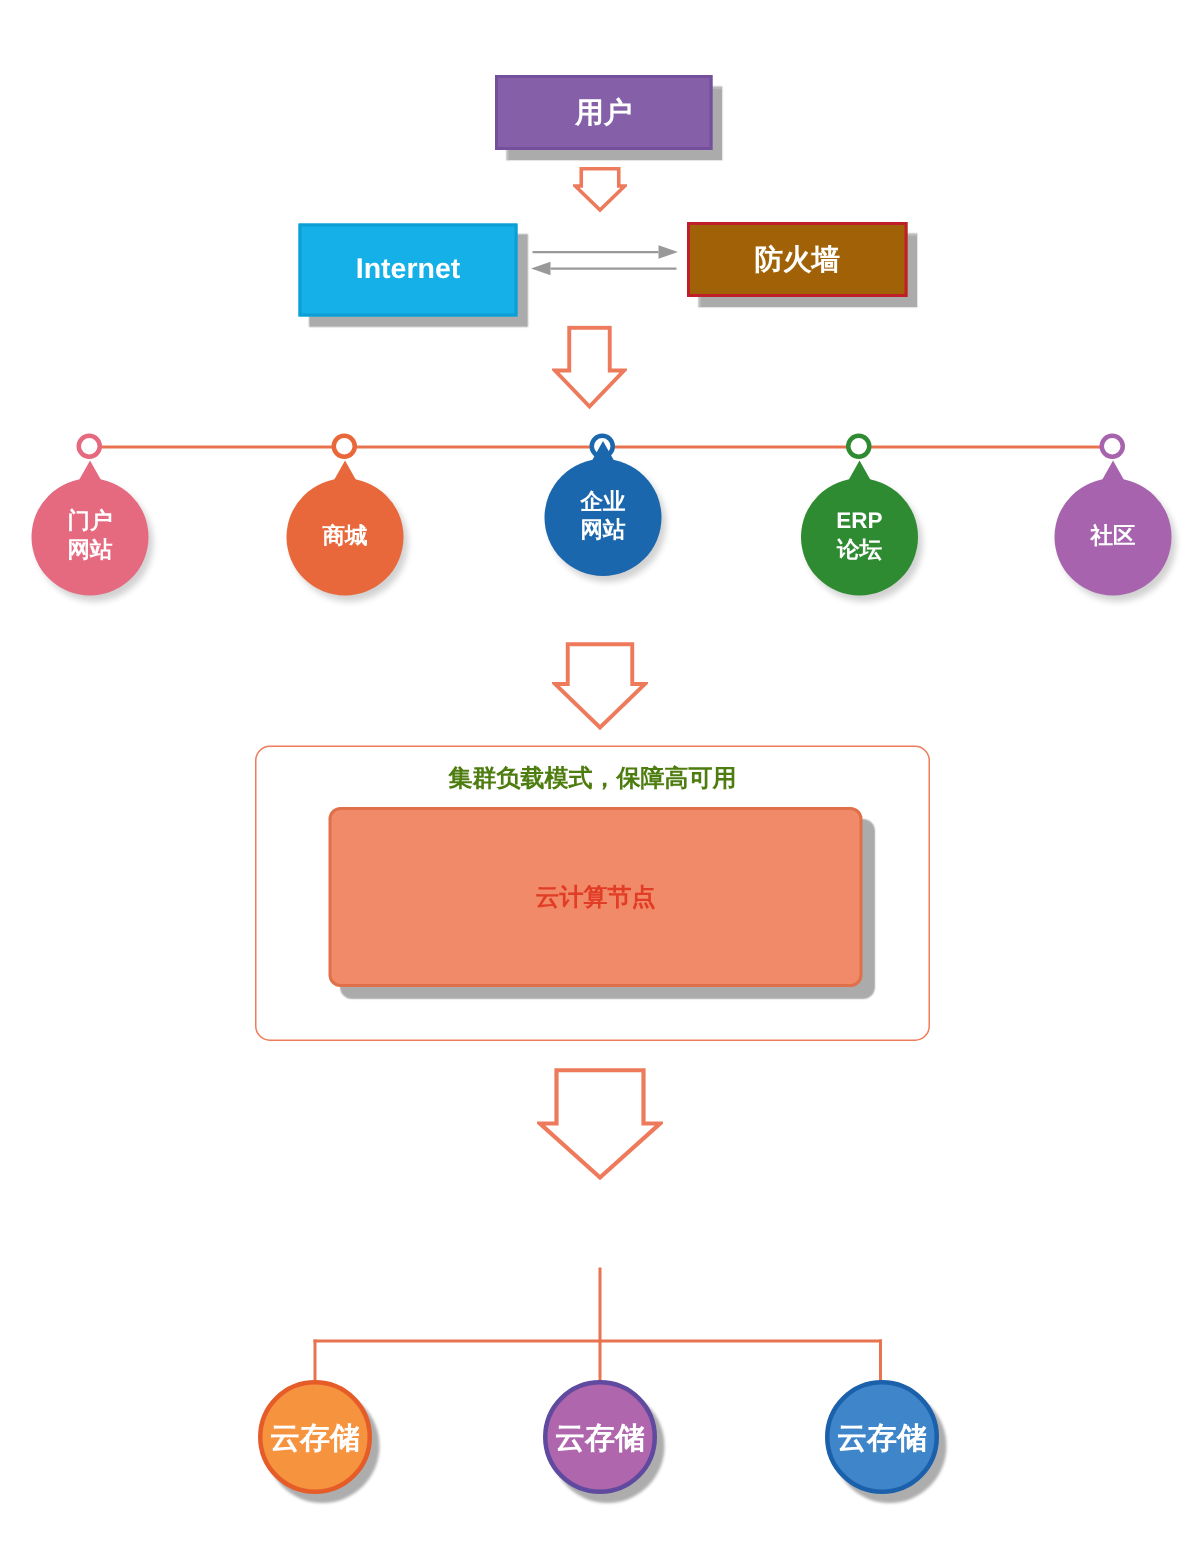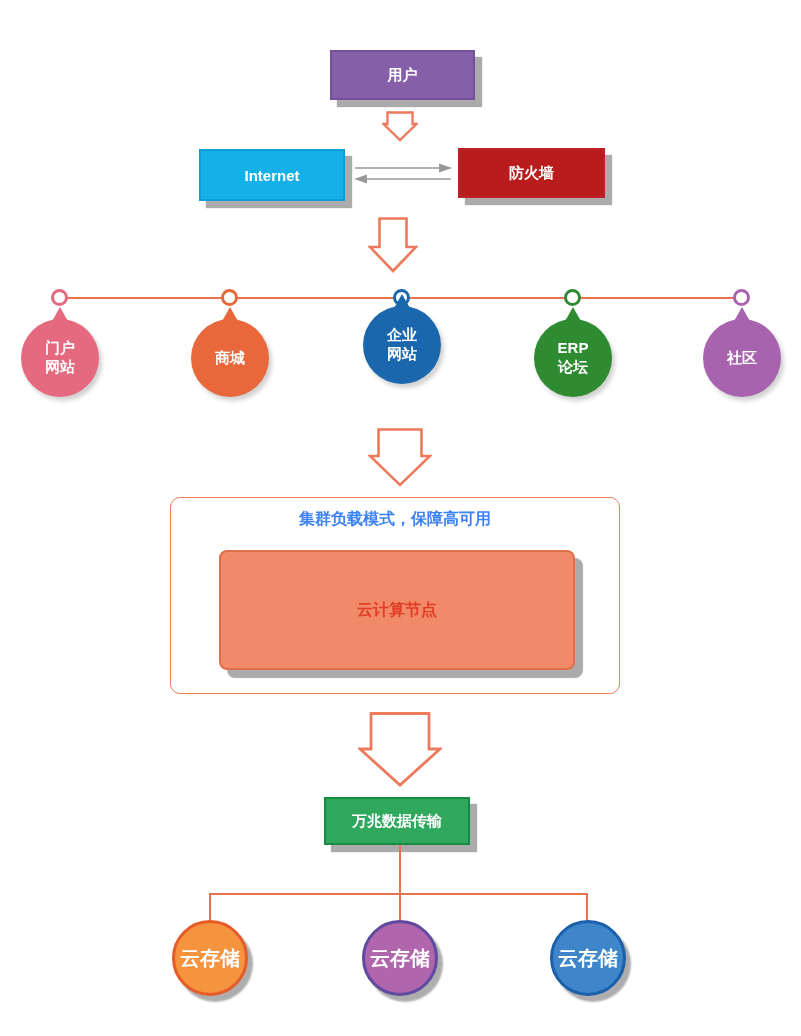--- a/index.html
+++ b/index.html
@@ -4,21 +4,21 @@
 <style>
   html,body{margin:0;padding:0;background:#fff;}
   .canvas{
     position:relative;width:801px;height:1036px;background:#ffffff;overflow:hidden;
     font-family:"Liberation Sans","DejaVu Sans",sans-serif;
   }
   .abs{position:absolute;}
   
   .rect-node{
     position:absolute;display:flex;align-items:center;justify-content:center;
-    color:#fff;font-weight:bold;font-size:15px;
+    color:#fff;font-weight:bold;font-size:19px;
     box-shadow:7px 7px 1px #ababab;box-sizing:border-box;border:2px solid transparent;
   }
   
   .hollow-arrow{position:absolute;}
   
   .timeline{position:absolute;height:2px;background:#e8734f;}
   .ring{
     position:absolute;width:11px;height:11px;border-radius:50%;
     background:#fff;border:3.5px solid #000;box-sizing:content-box;
   }
@@ -34,21 +34,21 @@
     color:#fff;font-weight:bold;font-size:15px;line-height:1.25;white-space:pre-line;
     box-shadow:3px 4px 4px rgba(0,0,0,0.18);
   }
   
   .cluster{
     position:absolute;left:170px;top:497px;width:450px;height:197px;
     background:#fff;border:1.5px solid #ef7c5a;border-radius:10px;box-sizing:border-box;
   }
   .cluster-title{
     position:absolute;top:11px;left:0;width:100%;text-align:center;
-    font-size:16px;font-weight:bold;color:#3b82f6;
+    font-size:16px;font-weight:bold;color:#4d7c0f;
   }
   .cluster-node{
     position:absolute;left:48px;top:40px;width:356px;height:120px;border-radius:8px;
     display:flex;align-items:center;justify-content:center;
     font-size:16px;font-weight:bold;box-sizing:border-box;
     box-shadow:8px 8px 1px #ababab;border:2px solid transparent;
   }
   
   .oline{position:absolute;background:#e8734f;}
   
@@ -65,32 +65,32 @@
 <div class="canvas">
 
   <div class="rect-node" id="user-box" style="left: 330px; top: 50px; width: 145px; height: 50px; background: rgb(133, 96, 168); border-color: rgb(116, 80, 156);">
     <span>用户</span>
   </div>
 
   <svg class="hollow-arrow" style="left:382px;top:111px;" width="36" height="31" viewBox="0 0 36 31">
     <polygon points="5.5,1.5 30.5,1.5 30.5,13 34.5,13 18,29 1.5,13 5.5,13" fill="#ffffff" stroke="#ee7a5c" stroke-width="2.4" stroke-linejoin="miter"></polygon>
   </svg>
 
-  <div class="rect-node" id="internet-box" style="left: 199px; top: 149px; width: 146px; height: 52px; background: rgb(22, 176, 232); border-color: rgb(13, 158, 212);">
+  <div class="rect-node" id="internet-box" style="left: 199px; top: 149px; width: 146px; height: 62px; background: rgb(22, 176, 232); border-color: rgb(13, 158, 212);">
     <span>Internet</span>
   </div>
 
   <svg class="abs" style="left:347px;top:158px;" width="112" height="30" viewBox="0 0 112 30">
     <line x1="8" y1="10" x2="92" y2="10" stroke="#999999" stroke-width="1.5"></line>
     <polygon points="92,5.5 105,10 92,14.5" fill="#999999"></polygon>
     <line x1="104" y1="21" x2="20" y2="21" stroke="#999999" stroke-width="1.5"></line>
     <polygon points="20,16.5 7,21 20,25.5" fill="#999999"></polygon>
   </svg>
 
-  <div class="rect-node" id="firewall-box" style="left: 458px; top: 148px; width: 147px; height: 50px; background: #b91c1c; border-color: rgb(191, 31, 41);">
+  <div class="rect-node" id="firewall-box" style="left: 458px; top: 148px; width: 147px; height: 50px; background: #a16207; border-color: rgb(191, 31, 41);">
     <span>防火墙</span>
   </div>
 
   <svg class="hollow-arrow" style="left:368px;top:217px;" width="50" height="57" viewBox="0 0 50 57">
     <polygon points="11.5,1.5 38.5,1.5 38.5,30 48,30 25,54 2,30 11.5,30" fill="#ffffff" stroke="#ee7a5c" stroke-width="2.6" stroke-linejoin="miter"></polygon>
   </svg>
 
   <div class="timeline" style="left: 60px; top: 297px; width: 682px; background: rgb(232, 115, 79);"></div>
   <div class="ring" style="left: 51px; top: 289px; border-color: rgb(229, 105, 127);"></div>
   <div class="ring" style="left: 221px; top: 289px; border-color: rgb(232, 104, 59);"></div>
@@ -121,32 +121,29 @@
     <div class="bubble" style="background: rgb(46, 139, 49);">ERP
 论坛</div>
   </div>
 
   <svg class="hollow-arrow" style="left:368px;top:428px;" width="64" height="60" viewBox="0 0 64 60">
     <polygon points="10.5,1.5 53.5,1.5 53.5,28 62,28 32,57 2,28 10.5,28" fill="#ffffff" stroke="#ee7a5c" stroke-width="2.6" stroke-linejoin="miter"></polygon>
   </svg>
 
   <div class="cluster" style="border-color: rgb(239, 124, 90);">
     <div class="cluster-title">集群负载模式，保障高可用</div>
-    <div class="cluster-node" id="cluster-node" style="background: rgb(241, 138, 104); border-color: rgb(224, 112, 74); color: rgb(226, 60, 38); margin-top: 12px;">
+    <div class="cluster-node" id="cluster-node" style="background: rgb(241, 138, 104); border-color: rgb(224, 112, 74); color: rgb(226, 60, 38);">
       <span>云计算节点</span>
     </div>
   </div>
 
   <svg class="hollow-arrow" style="left:358px;top:712px;" width="84" height="76" viewBox="0 0 84 76">
     <polygon points="13,1.5 71,1.5 71,37 82,37 42,73 2,37 13,37" fill="#ffffff" stroke="#ee7a5c" stroke-width="2.8" stroke-linejoin="miter"></polygon>
   </svg>
 
-  <div class="rect-node" id="transfer-box" style="left: 324px; top: 797px; width: 146px; height: 48px; background: rgb(47, 167, 92); border-color: rgb(24, 138, 68);">
-    <span>万兆数据传输</span>
-  </div>
 
   <div class="oline" style="left: 399px; top: 845px; width: 2px; height: 49px; background: rgb(232, 115, 79);"></div>
   <div class="oline" style="left: 209px; top: 893px; width: 379px; height: 2px; background: rgb(232, 115, 79);"></div>
   <div class="oline" style="left: 209px; top: 893px; width: 2px; height: 29px; background: rgb(232, 115, 79);"></div>
   <div class="oline" style="left: 399px; top: 893px; width: 2px; height: 29px; background: rgb(232, 115, 79);"></div>
   <div class="oline" style="left: 586px; top: 893px; width: 2px; height: 29px; background: rgb(232, 115, 79);"></div>
 
   <div class="storage-circle" style="left: 172px; top: 920px; background: rgb(246, 147, 63); border-color: rgb(229, 92, 40);">
     <span>云存储</span>
   </div>

